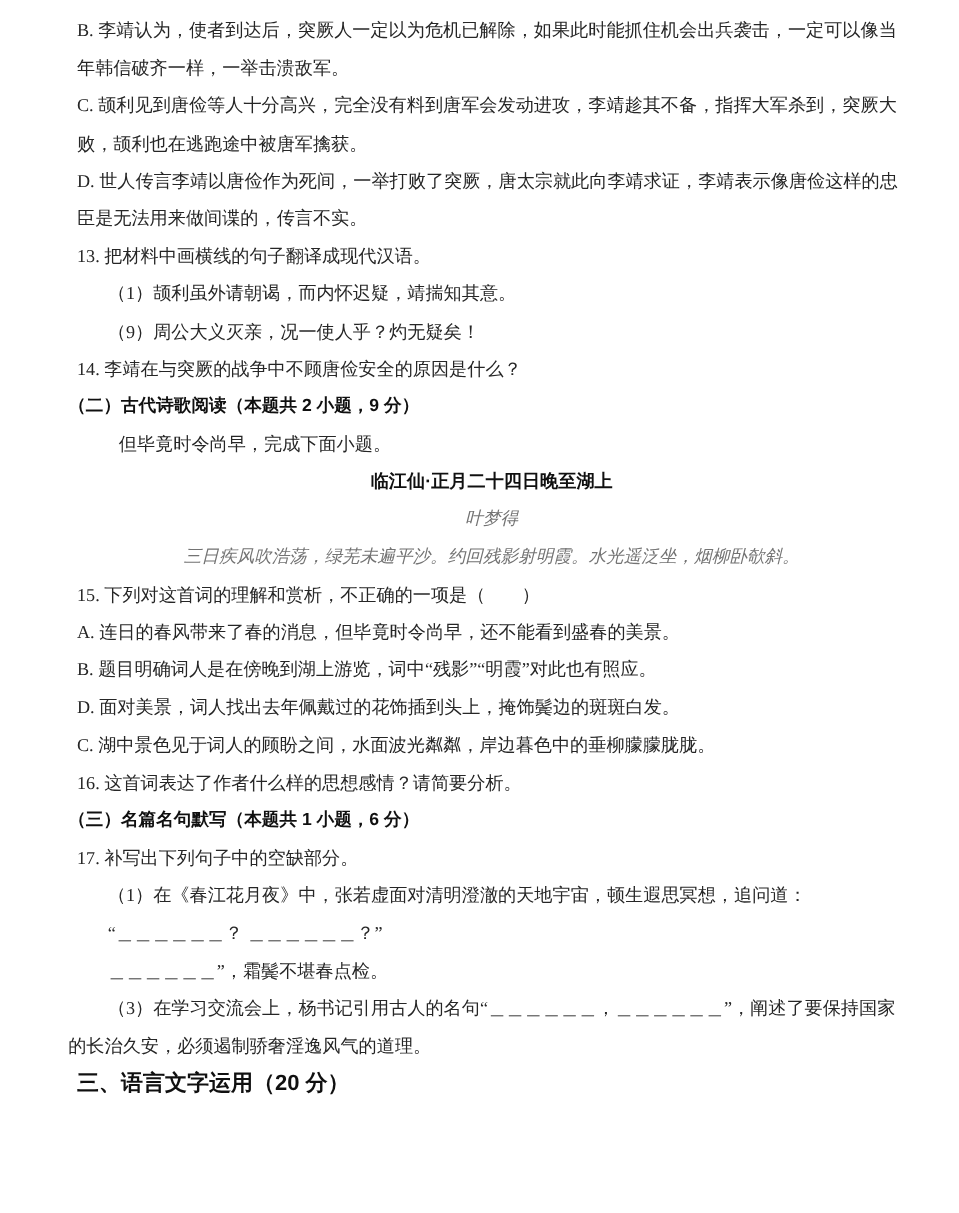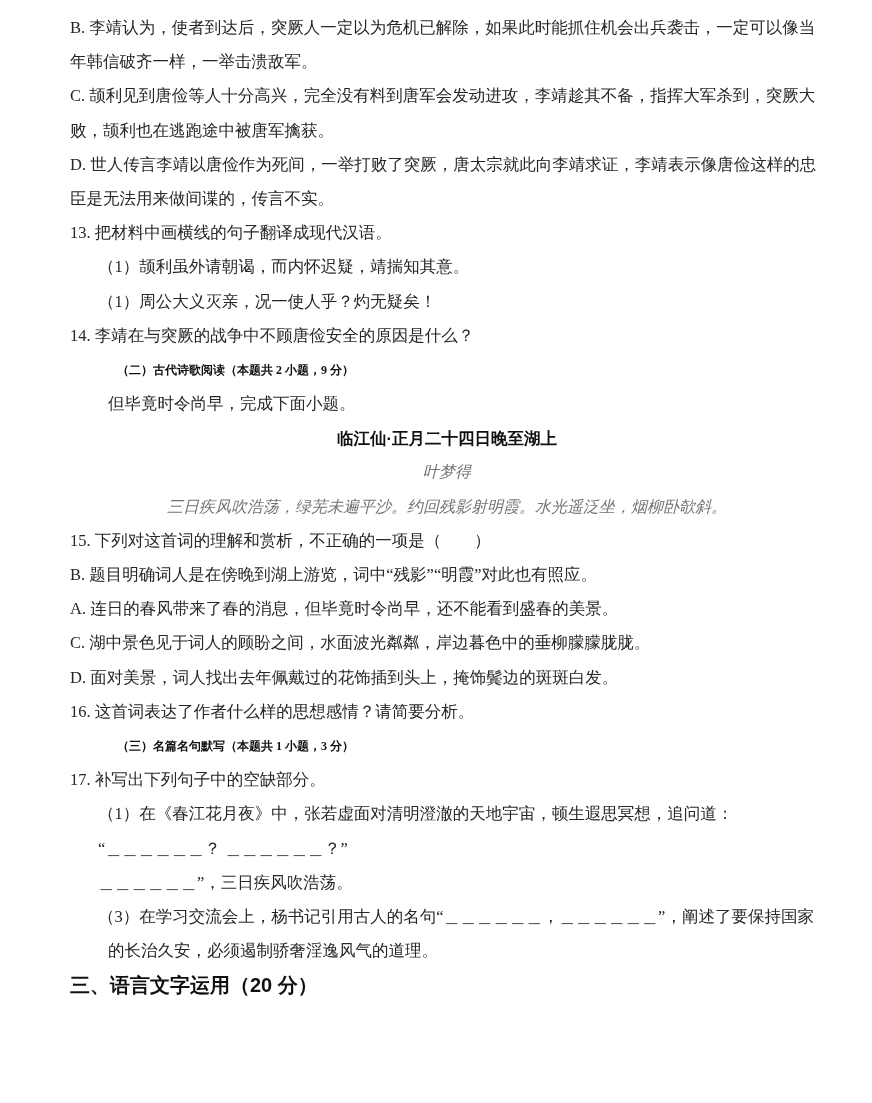--- a/index.html
+++ b/index.html
@@ -16,26 +16,25 @@
     color: #262626;
   }
   .line {
     margin: 0;
     height: 34.2px;
     line-height: 34.2px;
     white-space: nowrap;
   }
   .q { margin-left: 8px; }               
   .sub { margin-left: 36px; }            
-  .cont3 { margin-left: 46px; }          
+  .cont3 { }          
   .sec-header {
-    margin-left: 55px;
-    font-family: Liberation Serif, serif;
+    font-family: Liberation Sans, sans-serif;
     font-weight: 700;
-    font-size: 12px;
+    font-size: 16px;
     color: #101010;
   }
   .final-header {
     margin-left: 8px;
     font-family: "Liberation Sans", "DejaVu Sans", sans-serif;
     font-weight: 700;
     font-size: 20px;
     color: #101010;
   }
   .intro { margin-left: 46px; }
@@ -59,43 +58,43 @@
 
   <p class="line q">B. 李靖认为，使者到达后，突厥人一定以为危机已解除，如果此时能抓住机会出兵袭击，一定可以像当</p>
   <p class="line q">年韩信破齐一样，一举击溃敌军。</p>
   <p class="line q">C. 颉利见到唐俭等人十分高兴，完全没有料到唐军会发动进攻，李靖趁其不备，指挥大军杀到，突厥大</p>
   <p class="line q">败，颉利也在逃跑途中被唐军擒获。</p>
   <p class="line q">D. 世人传言李靖以唐俭作为死间，一举打败了突厥，唐太宗就此向李靖求证，李靖表示像唐俭这样的忠</p>
   <p class="line q">臣是无法用来做间谍的，传言不实。</p>
 
   <p class="line q">13. 把材料中画横线的句子翻译成现代汉语。</p>
   <p class="line sub">（1）颉利虽外请朝谒，而内怀迟疑，靖揣知其意。</p>
-  <p class="line sub">（1）周公大义灭亲，况一使人乎？灼无疑矣！</p>
+  <p class="line sub">（9）周公大义灭亲，况一使人乎？灼无疑矣！</p>
 
   <p class="line q">14. 李靖在与突厥的战争中不顾唐俭安全的原因是什么？</p>
 
   <p class="line sec-header">（二）古代诗歌阅读（本题共 2 小题，9 分）</p>
   <p class="line intro">但毕竟时令尚早，完成下面小题。</p>
 
   <p class="line center poem-title">临江仙·正月二十四日晚至湖上</p>
   <p class="line center poem">叶梦得</p>
   <p class="line center poem">三日疾风吹浩荡，绿芜未遍平沙。约回残影射明霞。水光遥泛坐，烟柳卧欹斜。</p>
 
   <p class="line q">15. 下列对这首词的理解和赏析，不正确的一项是（　　）</p>
+  <p class="line q">A. 连日的春风带来了春的消息，但毕竟时令尚早，还不能看到盛春的美景。</p>
   <p class="line q">B. 题目明确词人是在傍晚到湖上游览，词中“残影”“明霞”对此也有照应。</p>
-  <p class="line q">A. 连日的春风带来了春的消息，但毕竟时令尚早，还不能看到盛春的美景。</p>
+  <p class="line q">D. 面对美景，词人找出去年佩戴过的花饰插到头上，掩饰鬓边的斑斑白发。</p>
   <p class="line q">C. 湖中景色见于词人的顾盼之间，水面波光粼粼，岸边暮色中的垂柳朦朦胧胧。</p>
-  <p class="line q">D. 面对美景，词人找出去年佩戴过的花饰插到头上，掩饰鬓边的斑斑白发。</p>
 
   <p class="line q">16. 这首词表达了作者什么样的思想感情？请简要分析。</p>
 
-  <p class="line sec-header">（三）名篇名句默写（本题共 1 小题，3 分）</p>
+  <p class="line sec-header">（三）名篇名句默写（本题共 1 小题，6 分）</p>
 
   <p class="line q">17. 补写出下列句子中的空缺部分。</p>
   <p class="line sub">（1）在《春江花月夜》中，张若虚面对清明澄澈的天地宇宙，顿生遐思冥想，追问道：</p>
   <p class="line sub">“＿＿＿＿＿＿？ ＿＿＿＿＿＿？”</p>
-  <p class="line sub">＿＿＿＿＿＿”，三日疾风吹浩荡。</p>
+  <p class="line sub">＿＿＿＿＿＿”，霜鬓不堪春点检。</p>
   <p class="line sub">（3）在学习交流会上，杨书记引用古人的名句“＿＿＿＿＿＿，＿＿＿＿＿＿”，阐述了要保持国家</p>
   <p class="line cont3">的长治久安，必须遏制骄奢淫逸风气的道理。</p>
 
   <p class="line final-header">三、语言文字运用（20 分）</p>
 
 </div>
 
 </body></html>

